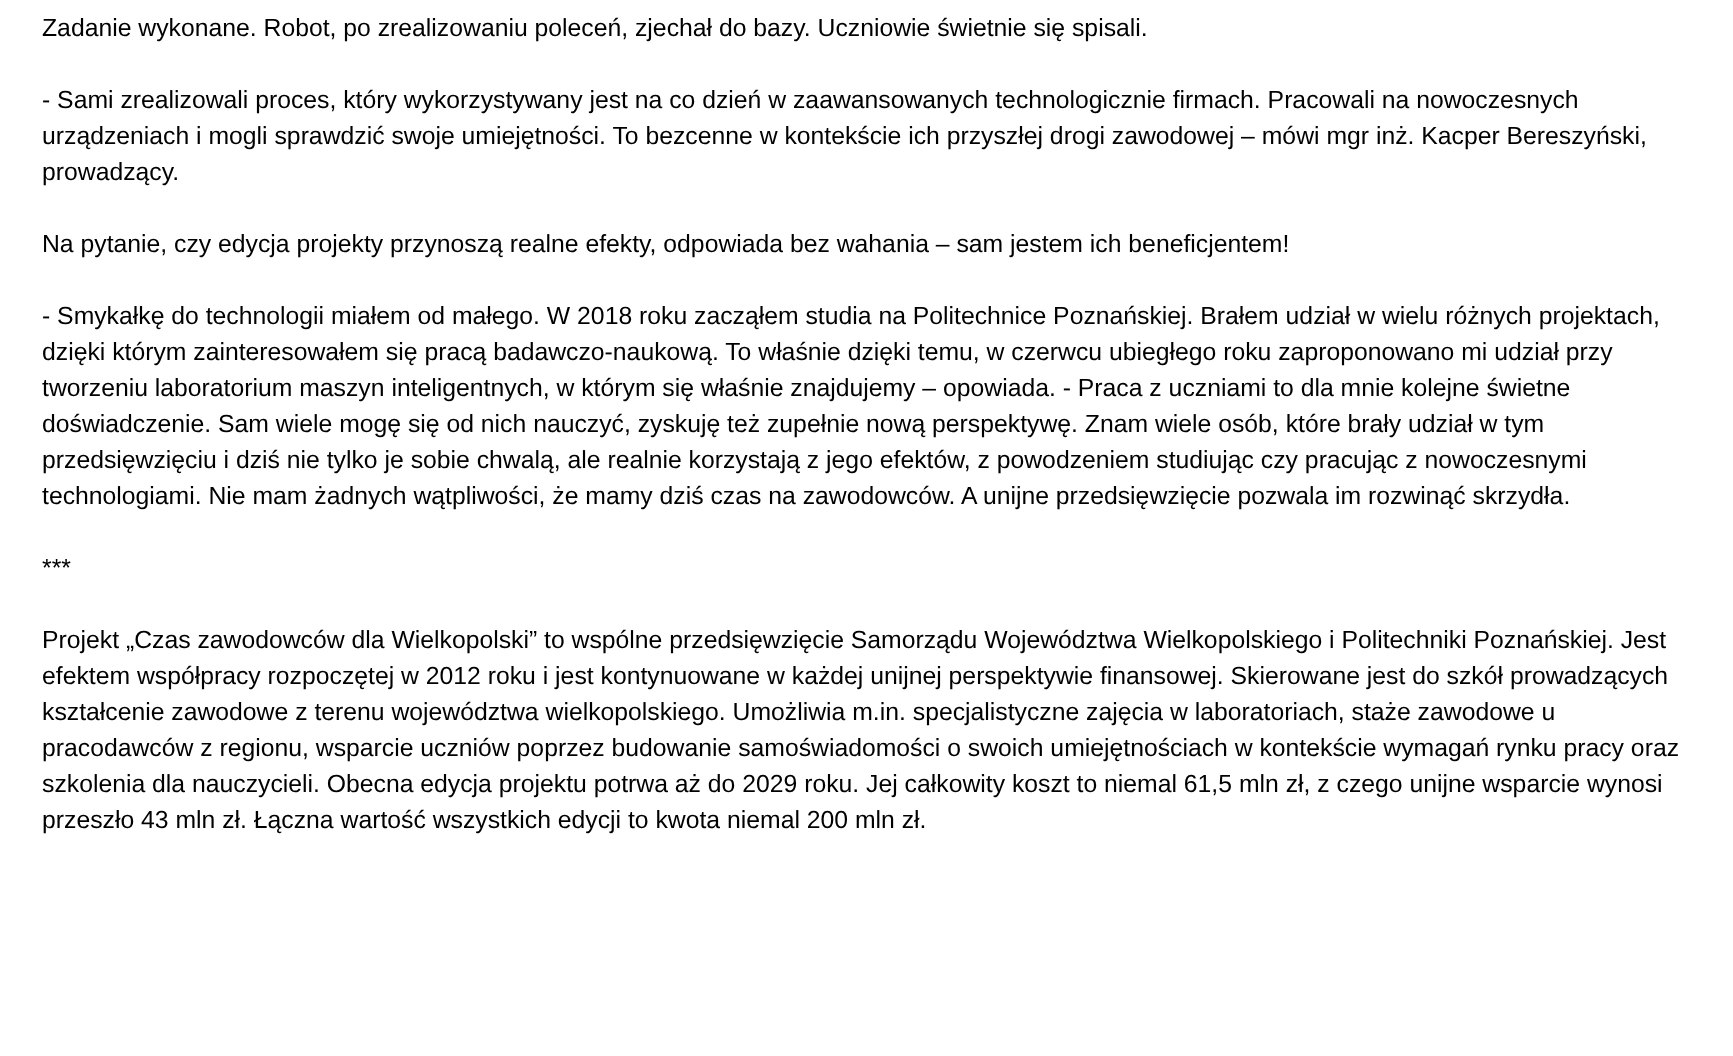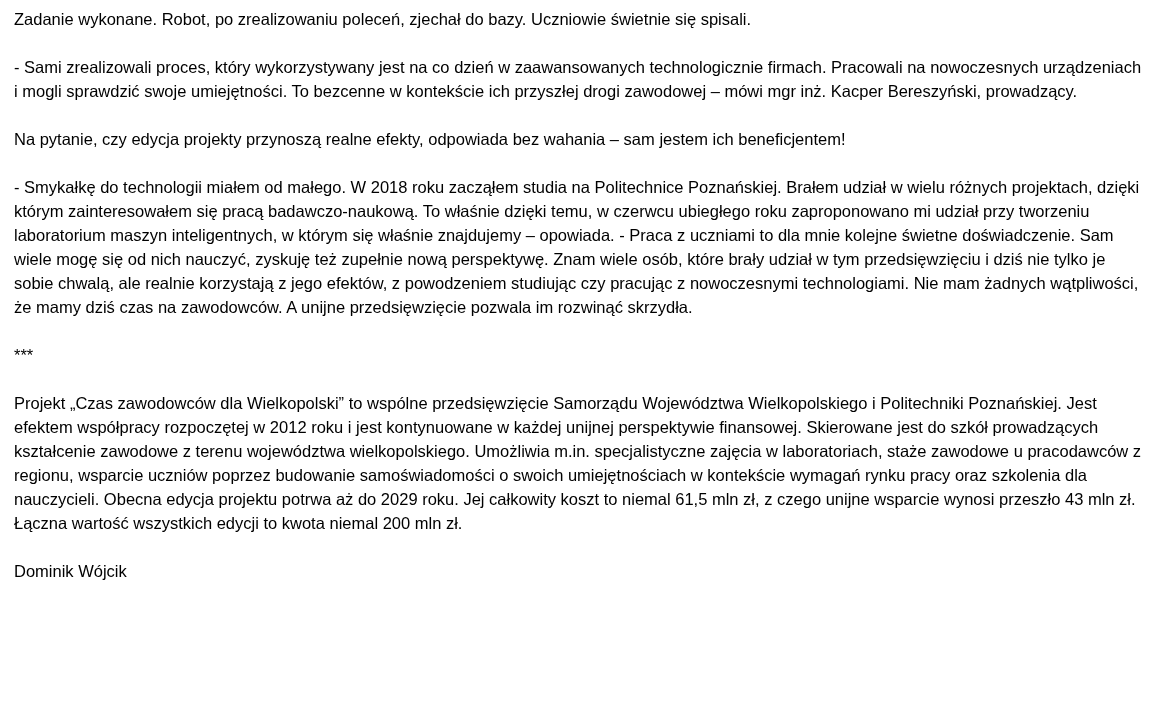--- a/index.html
+++ b/index.html
@@ -6,21 +6,21 @@
     margin: 0;
     padding: 0;
     background: #ffffff;
   }
   .page {
     width: 1155px;
     height: 704px;
     box-sizing: border-box;
     background: #ffffff;
     color: #000000;
-    padding: 7px 13px 0 14px;
+    padding: 7px 13px 0 28px;
     overflow: hidden;
     font-family: "Liberation Sans", "DejaVu Sans", sans-serif;
     font-size: 16.5px;
     line-height: 24px;
   }
   .page p {
     margin: 0 0 24px 0;
     max-width: 1130px;
     white-space: pre-wrap;
   }
@@ -37,14 +37,13 @@
   <p>- Sami zrealizowali proces, który wykorzystywany jest na co dzień w zaawansowanych technologicznie firmach. Pracowali na nowoczesnych urządzeniach i mogli sprawdzić swoje umiejętności. To bezcenne w kontekście ich przyszłej drogi zawodowej – mówi mgr inż. Kacper Bereszyński, prowadzący.</p>
 
   <p>Na pytanie, czy edycja projekty przynoszą realne efekty, odpowiada bez wahania – sam jestem ich beneficjentem!</p>
 
   <p>- Smykałkę do technologii miałem od małego. W 2018 roku zacząłem studia na Politechnice Poznańskiej. Brałem udział w wielu różnych projektach, dzięki którym zainteresowałem się pracą badawczo-naukową. To właśnie dzięki temu, w czerwcu ubiegłego roku zaproponowano mi udział przy tworzeniu laboratorium maszyn inteligentnych, w którym się właśnie znajdujemy – opowiada. - Praca z uczniami to dla mnie kolejne świetne doświadczenie. Sam wiele mogę się od nich nauczyć, zyskuję też zupełnie nową perspektywę. Znam wiele osób, które brały udział w tym przedsięwzięciu i dziś nie tylko je sobie chwalą, ale realnie korzystają z jego efektów, z powodzeniem studiując czy pracując z nowoczesnymi technologiami. Nie mam żadnych wątpliwości, że mamy dziś czas na zawodowców. A unijne przedsięwzięcie pozwala im rozwinąć skrzydła.</p>
 
   <p>***</p>
 
   <p>Projekt „Czas zawodowców dla Wielkopolski” to wspólne przedsięwzięcie Samorządu Województwa Wielkopolskiego i Politechniki Poznańskiej. Jest efektem współpracy rozpoczętej w 2012 roku i jest kontynuowane w każdej unijnej perspektywie finansowej. Skierowane jest do szkół prowadzących kształcenie zawodowe z terenu województwa wielkopolskiego. Umożliwia m.in. specjalistyczne zajęcia w laboratoriach, staże zawodowe u pracodawców z regionu, wsparcie uczniów poprzez budowanie samoświadomości o swoich umiejętnościach w kontekście wymagań rynku pracy oraz szkolenia dla nauczycieli. Obecna edycja projektu potrwa aż do 2029 roku. Jej całkowity koszt to niemal 61,5 mln zł, z czego unijne wsparcie wynosi przeszło 43 mln zł. Łączna wartość wszystkich edycji to kwota niemal 200 mln zł.</p>
 
-  <p>Dominik Wójcik</p>
 </div>
 
 </body></html>

